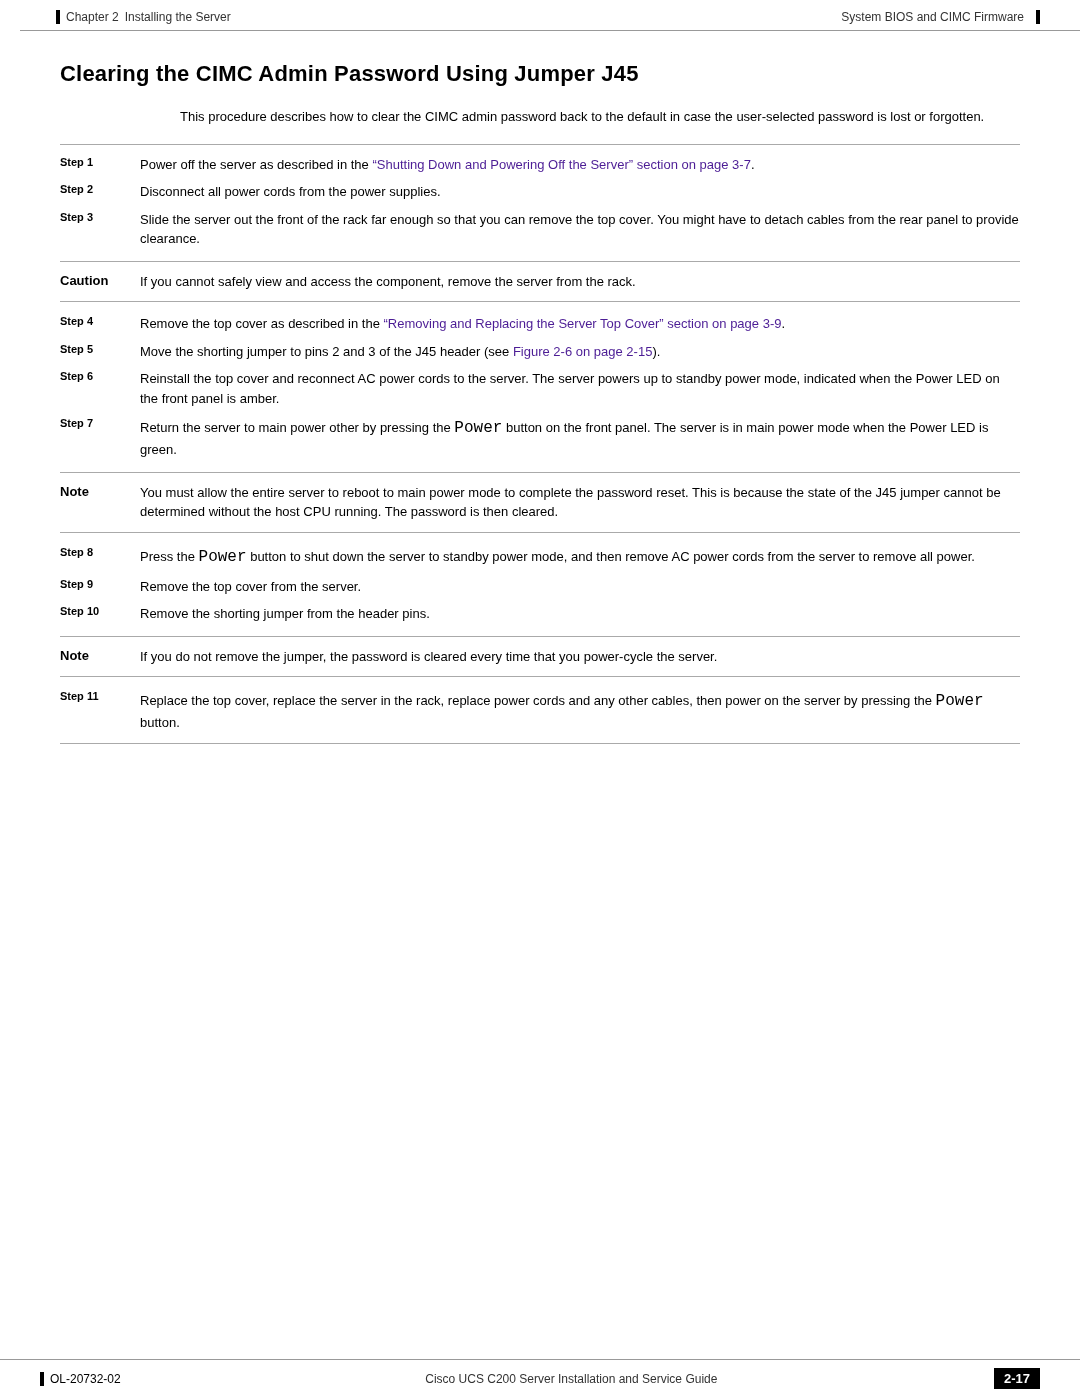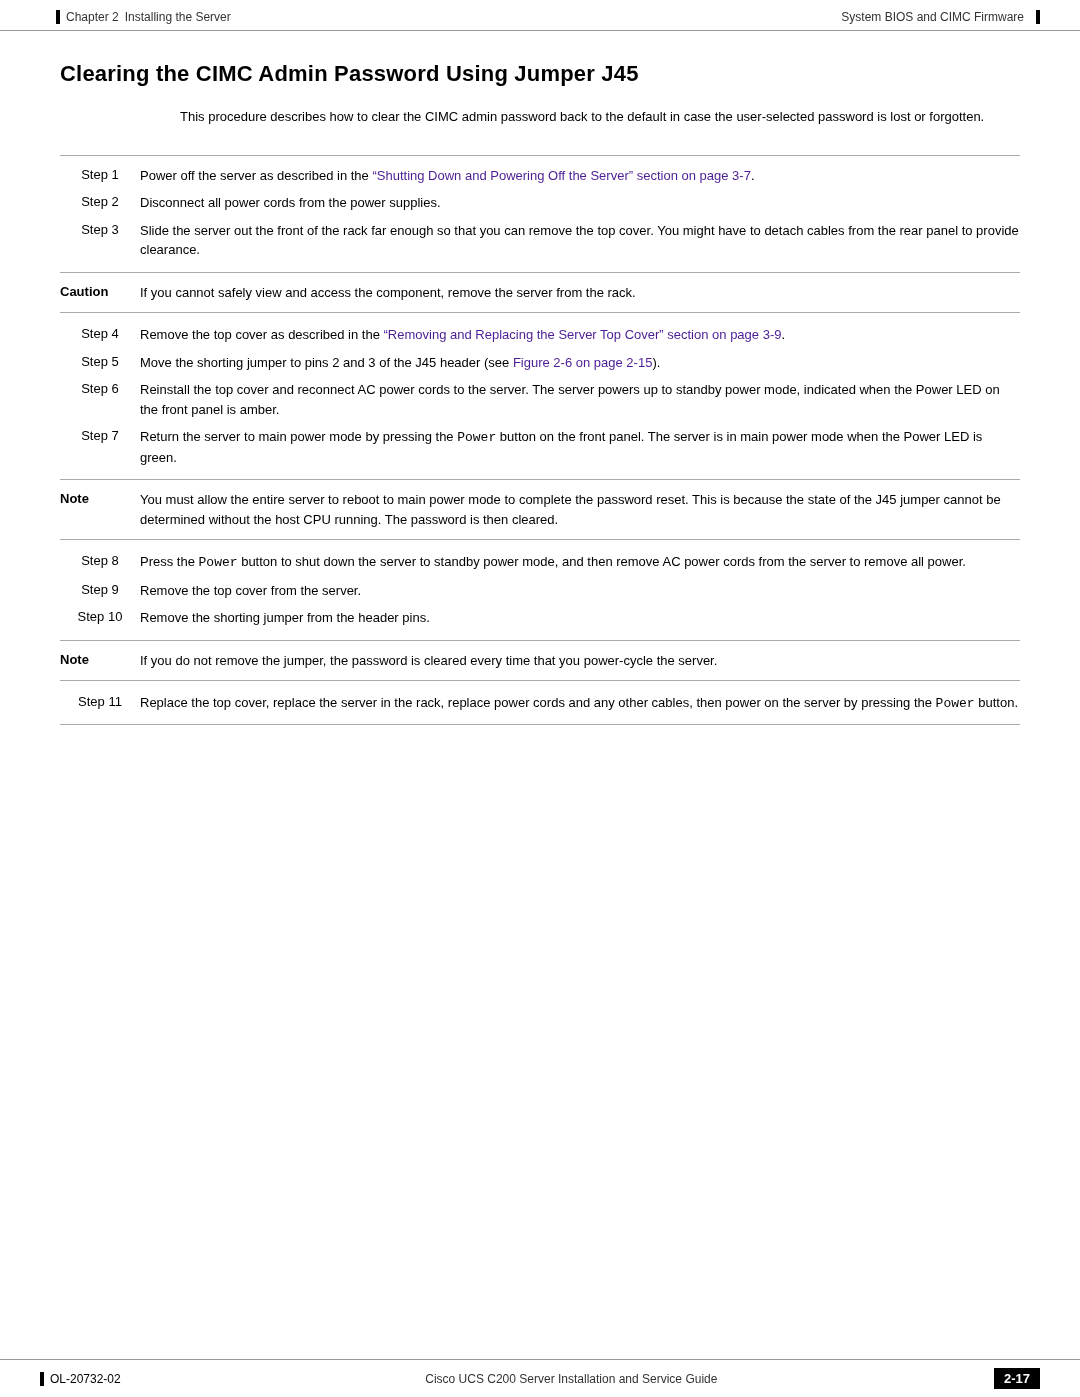--- a/index.html
+++ b/index.html
@@ -11,23 +11,24 @@
       width: 1080px;
       min-height: 1397px;
       position: relative;
     }
 
     
     .page-header {
       display: flex;
       justify-content: space-between;
       align-items: center;
-      padding: 10px 40px 6px 56px;
+      padding: 10px 40px 6px 36px;
       border-bottom: 1px solid #999;
       margin-bottom: 0;
+      margin-left: 20px;
     }
     .header-left {
       display: flex;
       align-items: center;
       gap: 6px;
       font-size: 12px;
       color: #333;
     }
     .header-bar-left {
       width: 4px;
@@ -58,58 +59,57 @@
     .page-title {
       font-size: 22px;
       font-weight: bold;
       margin-bottom: 20px;
       letter-spacing: 0.2px;
     }
 
     
     .intro-para {
       margin-left: 120px;
-      margin-bottom: 28px;
+      margin-bottom: 17px;
       font-size: 13px;
       line-height: 1.5;
     }
 
     
     .divider {
       border: none;
       border-top: 1px solid #aaa;
       margin: 10px 0;
     }
 
     
     .step-row {
       display: flex;
       margin: 8px 0;
       align-items: flex-start;
     }
     .step-label {
-      font-weight: normal;
+      font-weight: bold;
       min-width: 80px;
-      font-size: 13px;
+      font-size: 11px;
       padding-top: 1px;
       flex-shrink: 0;
-      text-align: center;
     }
     .step-content {
       flex: 1;
       font-size: 13px;
       line-height: 1.5;
     }
     .step-content a, .link {
       color: #4c1d95;
       text-decoration: none;
     }
     .step-content .mono {
       font-family: 'Courier New', monospace;
-      font-size: 13px;
+      font-size: 16px;
     }
 
     
     .callout-row {
       display: flex;
       margin: 12px 0;
       align-items: flex-start;
       border-top: 1px solid #aaa;
       border-bottom: 1px solid #aaa;
       padding: 10px 0;
@@ -224,21 +224,21 @@
   </div>
 
   <div class="step-row">
     <span class="step-label">Step 6</span>
     <span class="step-content">Reinstall the top cover and reconnect AC power cords to the server. The server powers up to standby power mode, indicated when the Power LED on the front panel is amber.</span>
   </div>
 
   <div class="step-row">
     <span class="step-label">Step 7</span>
     <span class="step-content">
-      <span>Return the server to main power mode by pressing the </span><span class="mono">Power</span><span> button on the front panel. The server is in main power mode when the Power LED is green.</span>
+      <span>Return the server to main power other by pressing the </span><span class="mono">Power</span><span> button on the front panel. The server is in main power mode when the Power LED is green.</span>
     </span>
   </div>
 
   <div class="callout-row">
     <span class="callout-label">Note</span>
     <span class="callout-content">You must allow the entire server to reboot to main power mode to complete the password reset. This is because the state of the J45 jumper cannot be determined without the host CPU running. The password is then cleared.</span>
   </div>
 
   <div class="step-row">
     <span class="step-label">Step 8</span>

